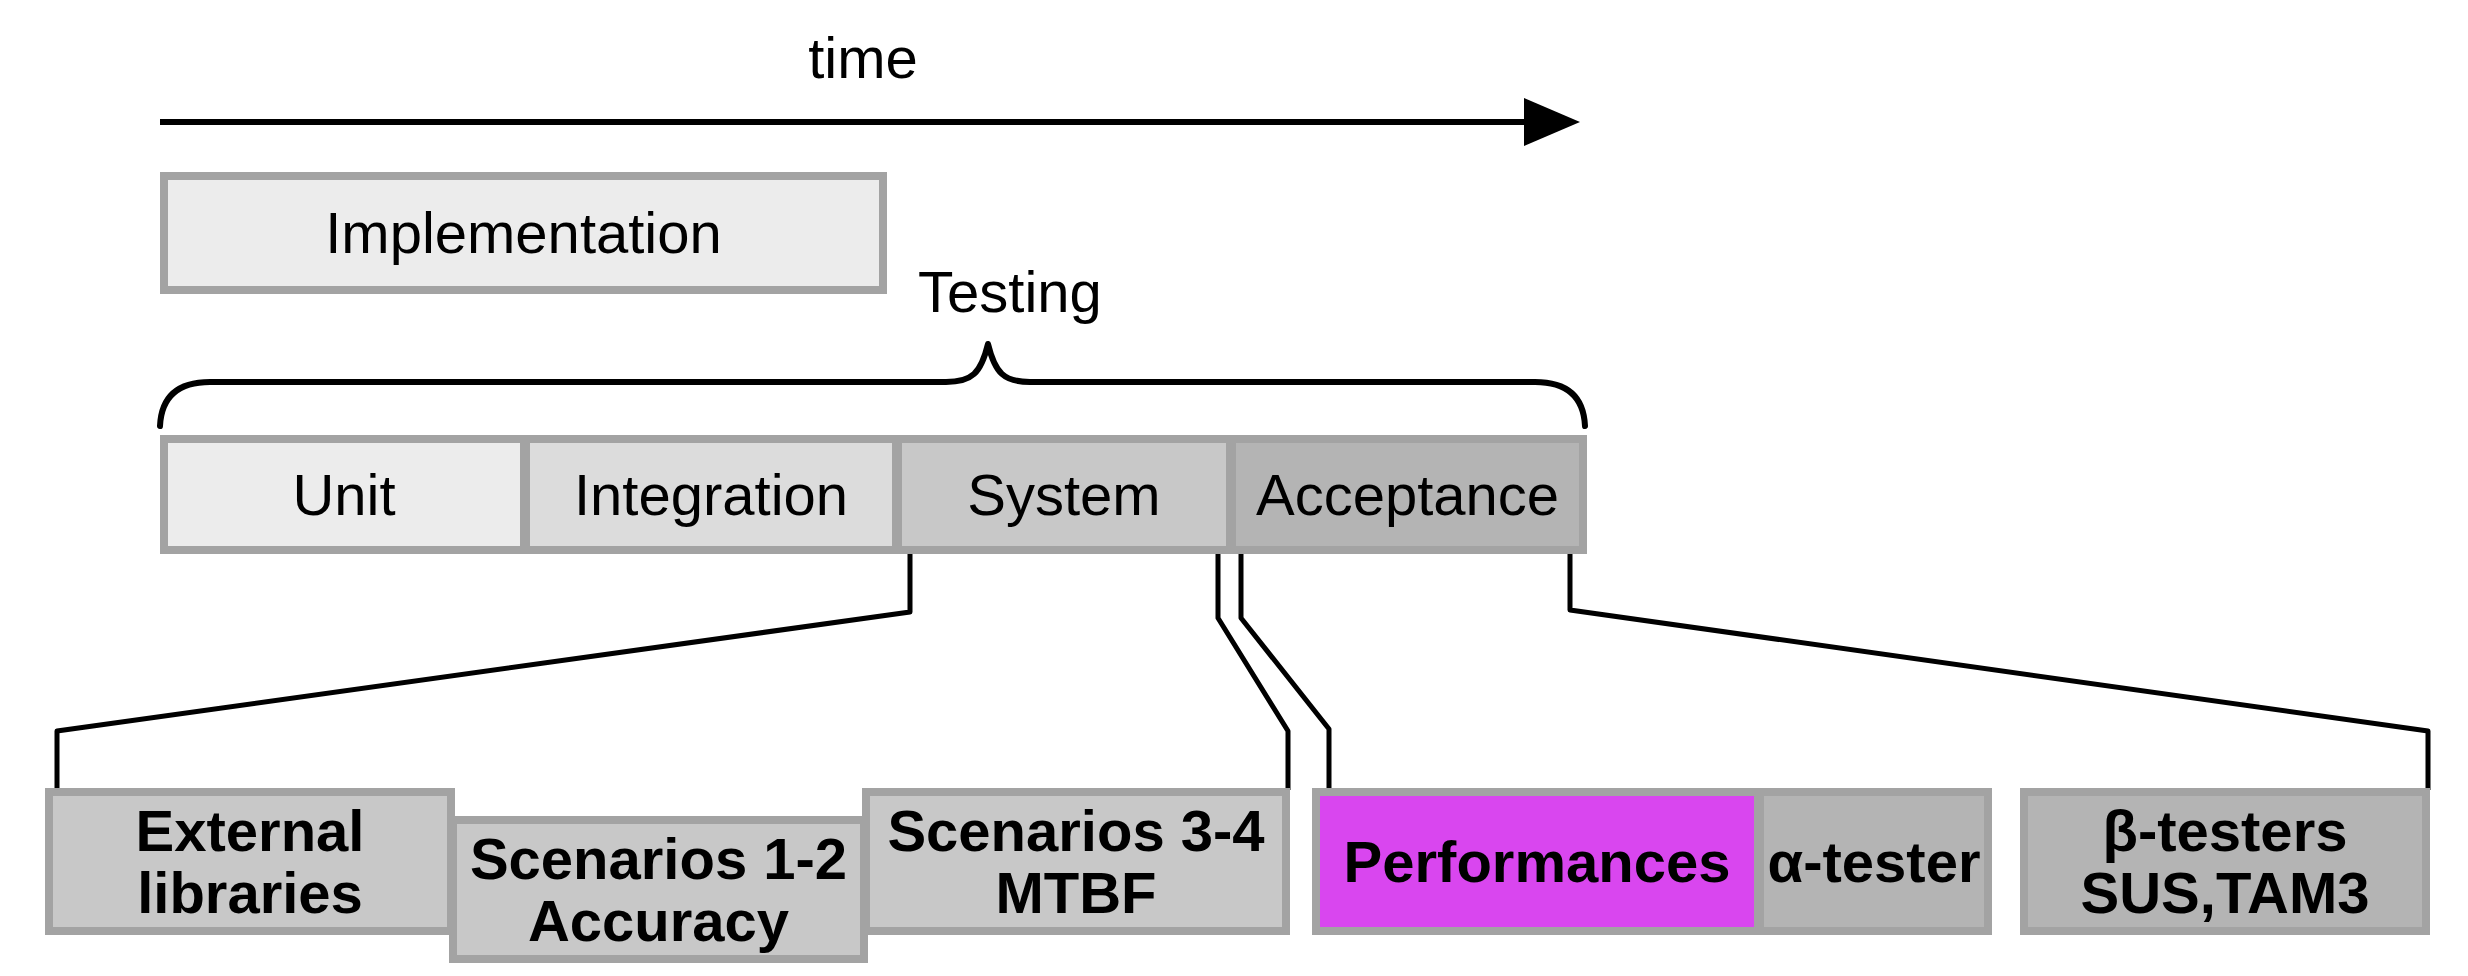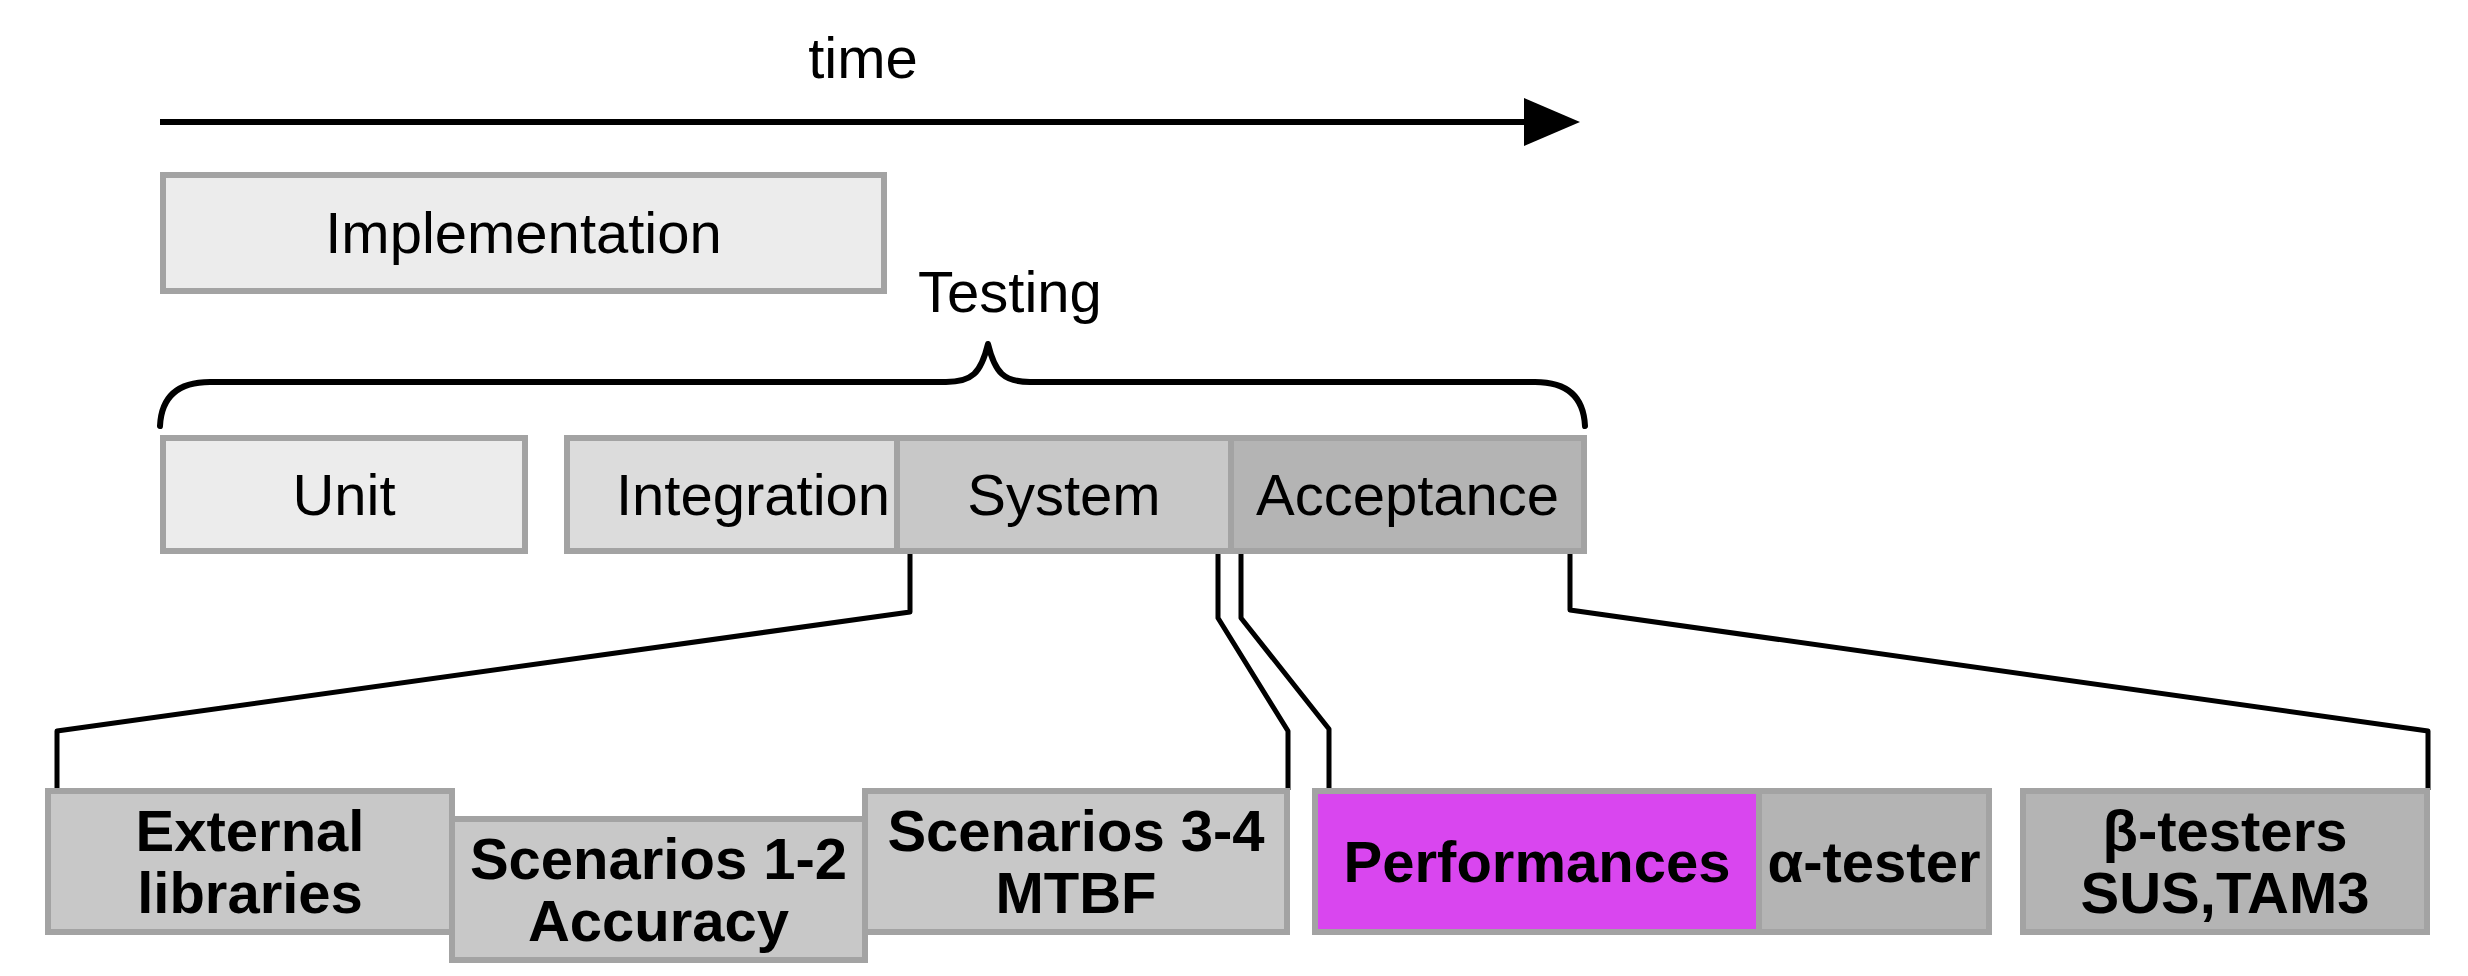--- a/index.html
+++ b/index.html
@@ -21,21 +21,21 @@
     position: absolute;
     transform: translateX(-50%);
     font-size: 58px;
     line-height: 1.05;
     white-space: nowrap;
     color: #000000;
   }
   .dbox {
     position: absolute;
     box-sizing: border-box;
-    border: 6px solid #a3a3a3;
+    border: 8px solid #a3a3a3;
     display: flex;
     flex-direction: column;
     align-items: center;
     justify-content: center;
     text-align: center;
     font-size: 58px;
     line-height: 62px;
     color: #000000;
   }
   .dbox span { display: block; white-space: nowrap; }
@@ -83,21 +83,21 @@
 
   <div class="dbox box-implementation" style="background: rgb(236, 236, 236);">
     <span>Implementation</span>
   </div>
 
   <div class="free-label" style="left:1010px; top:262px;">Testing</div>
 
   <div class="dbox phase box-unit" style="background: rgb(236, 236, 236);">
     <span>Unit</span>
   </div>
-  <div class="dbox phase box-integration" style="background: rgb(220, 220, 220); margin-left: 42px;">
+  <div class="dbox phase box-integration" style="background: rgb(220, 220, 220);">
     <span>Integration</span>
   </div>
   <div class="dbox phase box-system" style="background: rgb(200, 200, 200);">
     <span>System</span>
   </div>
   <div class="dbox phase box-acceptance" style="background: rgb(180, 180, 180);">
     <span>Acceptance</span>
   </div>
 
   <div class="dbox detail box-external" style="background: rgb(200, 200, 200);">

